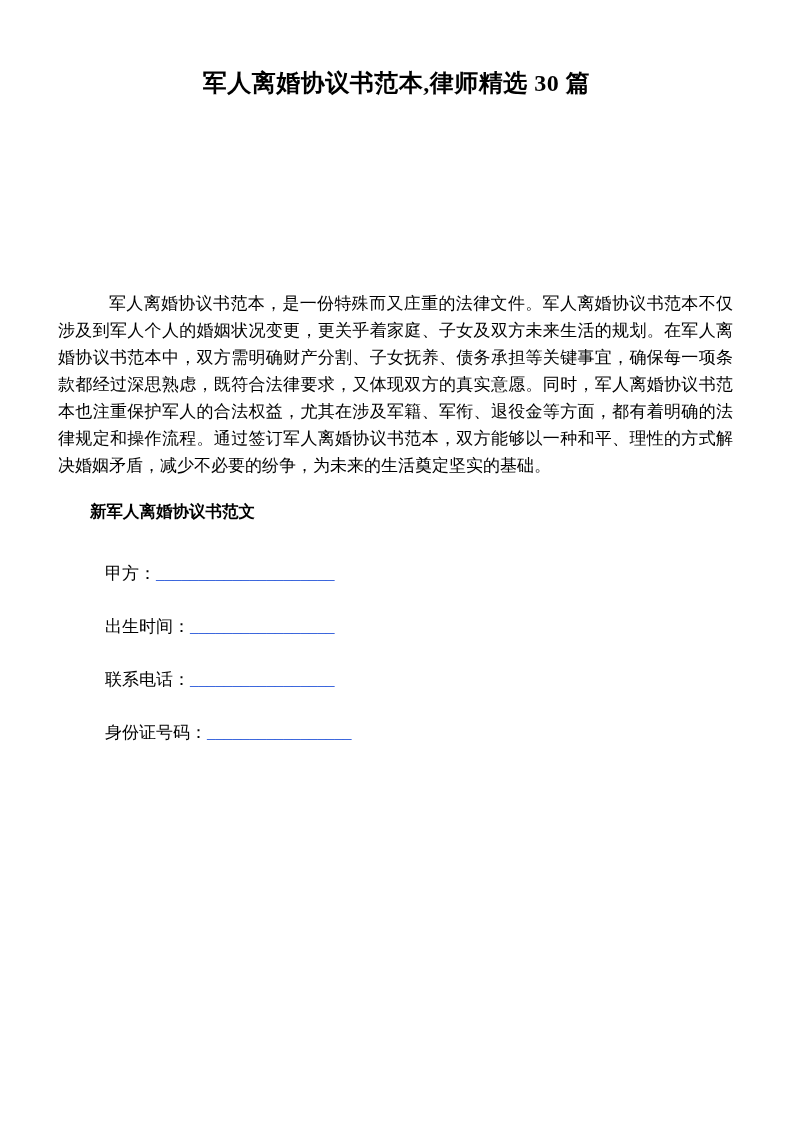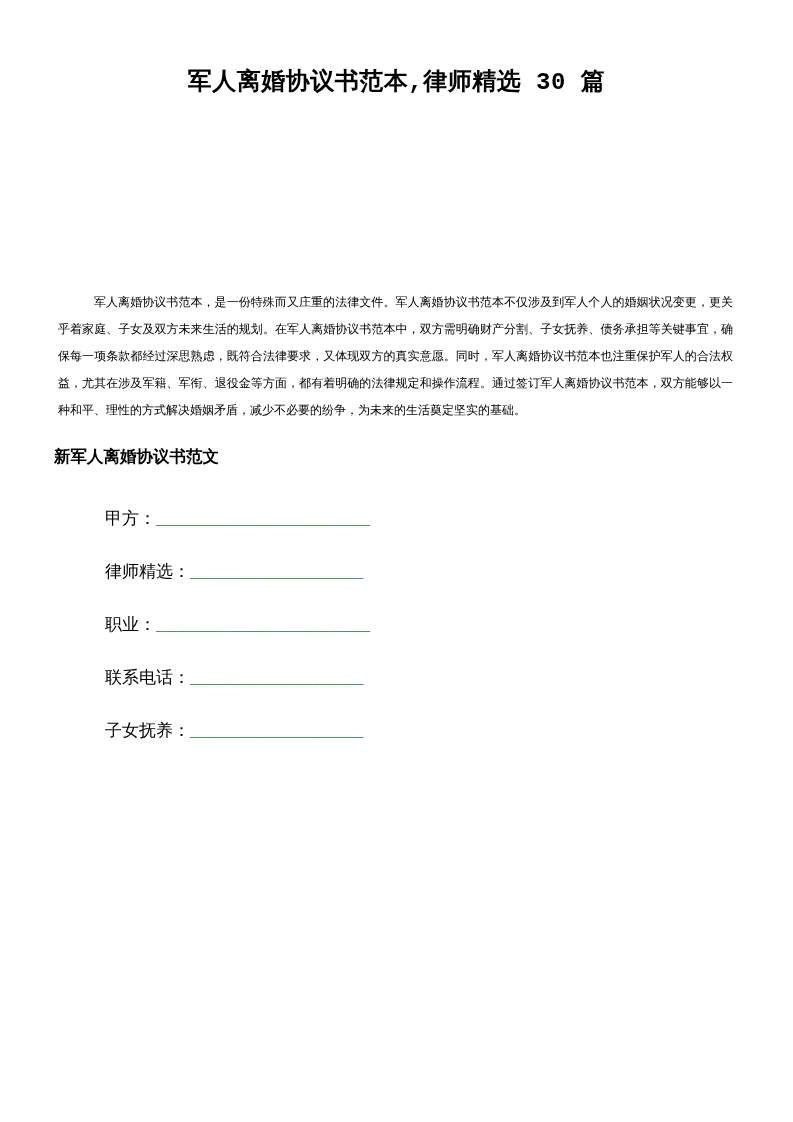--- a/index.html
+++ b/index.html
@@ -7,65 +7,65 @@
       margin: 0;
       padding: 0;
       background: #ffffff;
     }
     .page {
       position: relative;
       width: 793px;
       height: 1122px;
       background: #ffffff;
       color: #000000;
-      font-family: Liberation Mono, monospace;
+      font-family: Liberation Serif, serif;
       overflow: hidden;
     }
     .doc-title {
       padding-top: 68px;
       margin: 0;
       text-align: center;
       font-size: 24px;
       font-weight: 700;
       line-height: 30px;
       letter-spacing: 0.5px;
       white-space: nowrap;
     }
     .intro {
       margin: 192px 60px 0 58px;
-      font-size: 12px;
+      font-size: 17px;
       line-height: 27px;
       text-align: justify;
       text-justify: inter-character;
       text-indent: 3em;
       word-break: break-all;
     }
     .section-heading {
-      margin: 22px 60px 0 54px;
+      margin: 22px 60px 0 90px;
       font-size: 16.5px;
       font-weight: 700;
       line-height: 22px;
     }
     .fields {
       margin: 37px 0 0 105px;
     }
     .field-row {
       height: 27px;
       line-height: 27px;
       margin-bottom: 26px;
       font-size: 17px;
       white-space: nowrap;
     }
     .field-label {
       display: inline;
     }
     .field-underline {
       display: inline;
       letter-spacing: 0;
-      color: #15803d;
+      color: #1d4ed8;
     }
   </style>
 </head>
 <body>
 
 <div class="page">
 
   <h1 class="doc-title">军人离婚协议书范本,律师精选 30 篇</h1>
 
   <p class="intro">军人离婚协议书范本，是一份特殊而又庄重的法律文件。军人离婚协议书范本不仅涉及到军人个人的婚姻状况变更，更关乎着家庭、子女及双方未来生活的规划。在军人离婚协议书范本中，双方需明确财产分割、子女抚养、债务承担等关键事宜，确保每一项条款都经过深思熟虑，既符合法律要求，又体现双方的真实意愿。同时，军人离婚协议书范本也注重保护军人的合法权益，尤其在涉及军籍、军衔、退役金等方面，都有着明确的法律规定和操作流程。通过签订军人离婚协议书范本，双方能够以一种和平、理性的方式解决婚姻矛盾，减少不必要的纷争，为未来的生活奠定坚实的基础。</p>
@@ -74,33 +74,30 @@
 
   <div class="fields">
 
     <div class="field-row">
       <span class="field-label">甲方：</span><span class="field-underline">_____________________</span>
     </div>
 
 
 
     <div class="field-row">
-      <span class="field-label">律师精选：</span><span class="field-underline">_________________</span>
+      <span class="field-label">出生时间：</span><span class="field-underline">_________________</span>
     </div>
 
 
-    <div class="field-row">
-      <span class="field-label">职业：</span><span class="field-underline">_____________________</span>
-    </div>
 
     <div class="field-row">
       <span class="field-label">联系电话：</span><span class="field-underline">_________________</span>
     </div>
 
 
 
     <div class="field-row">
-      <span class="field-label">子女抚养：</span><span class="field-underline">_________________</span>
+      <span class="field-label">身份证号码：</span><span class="field-underline">_________________</span>
     </div>
 
   </div>
 
 </div>
 
 </body></html>

